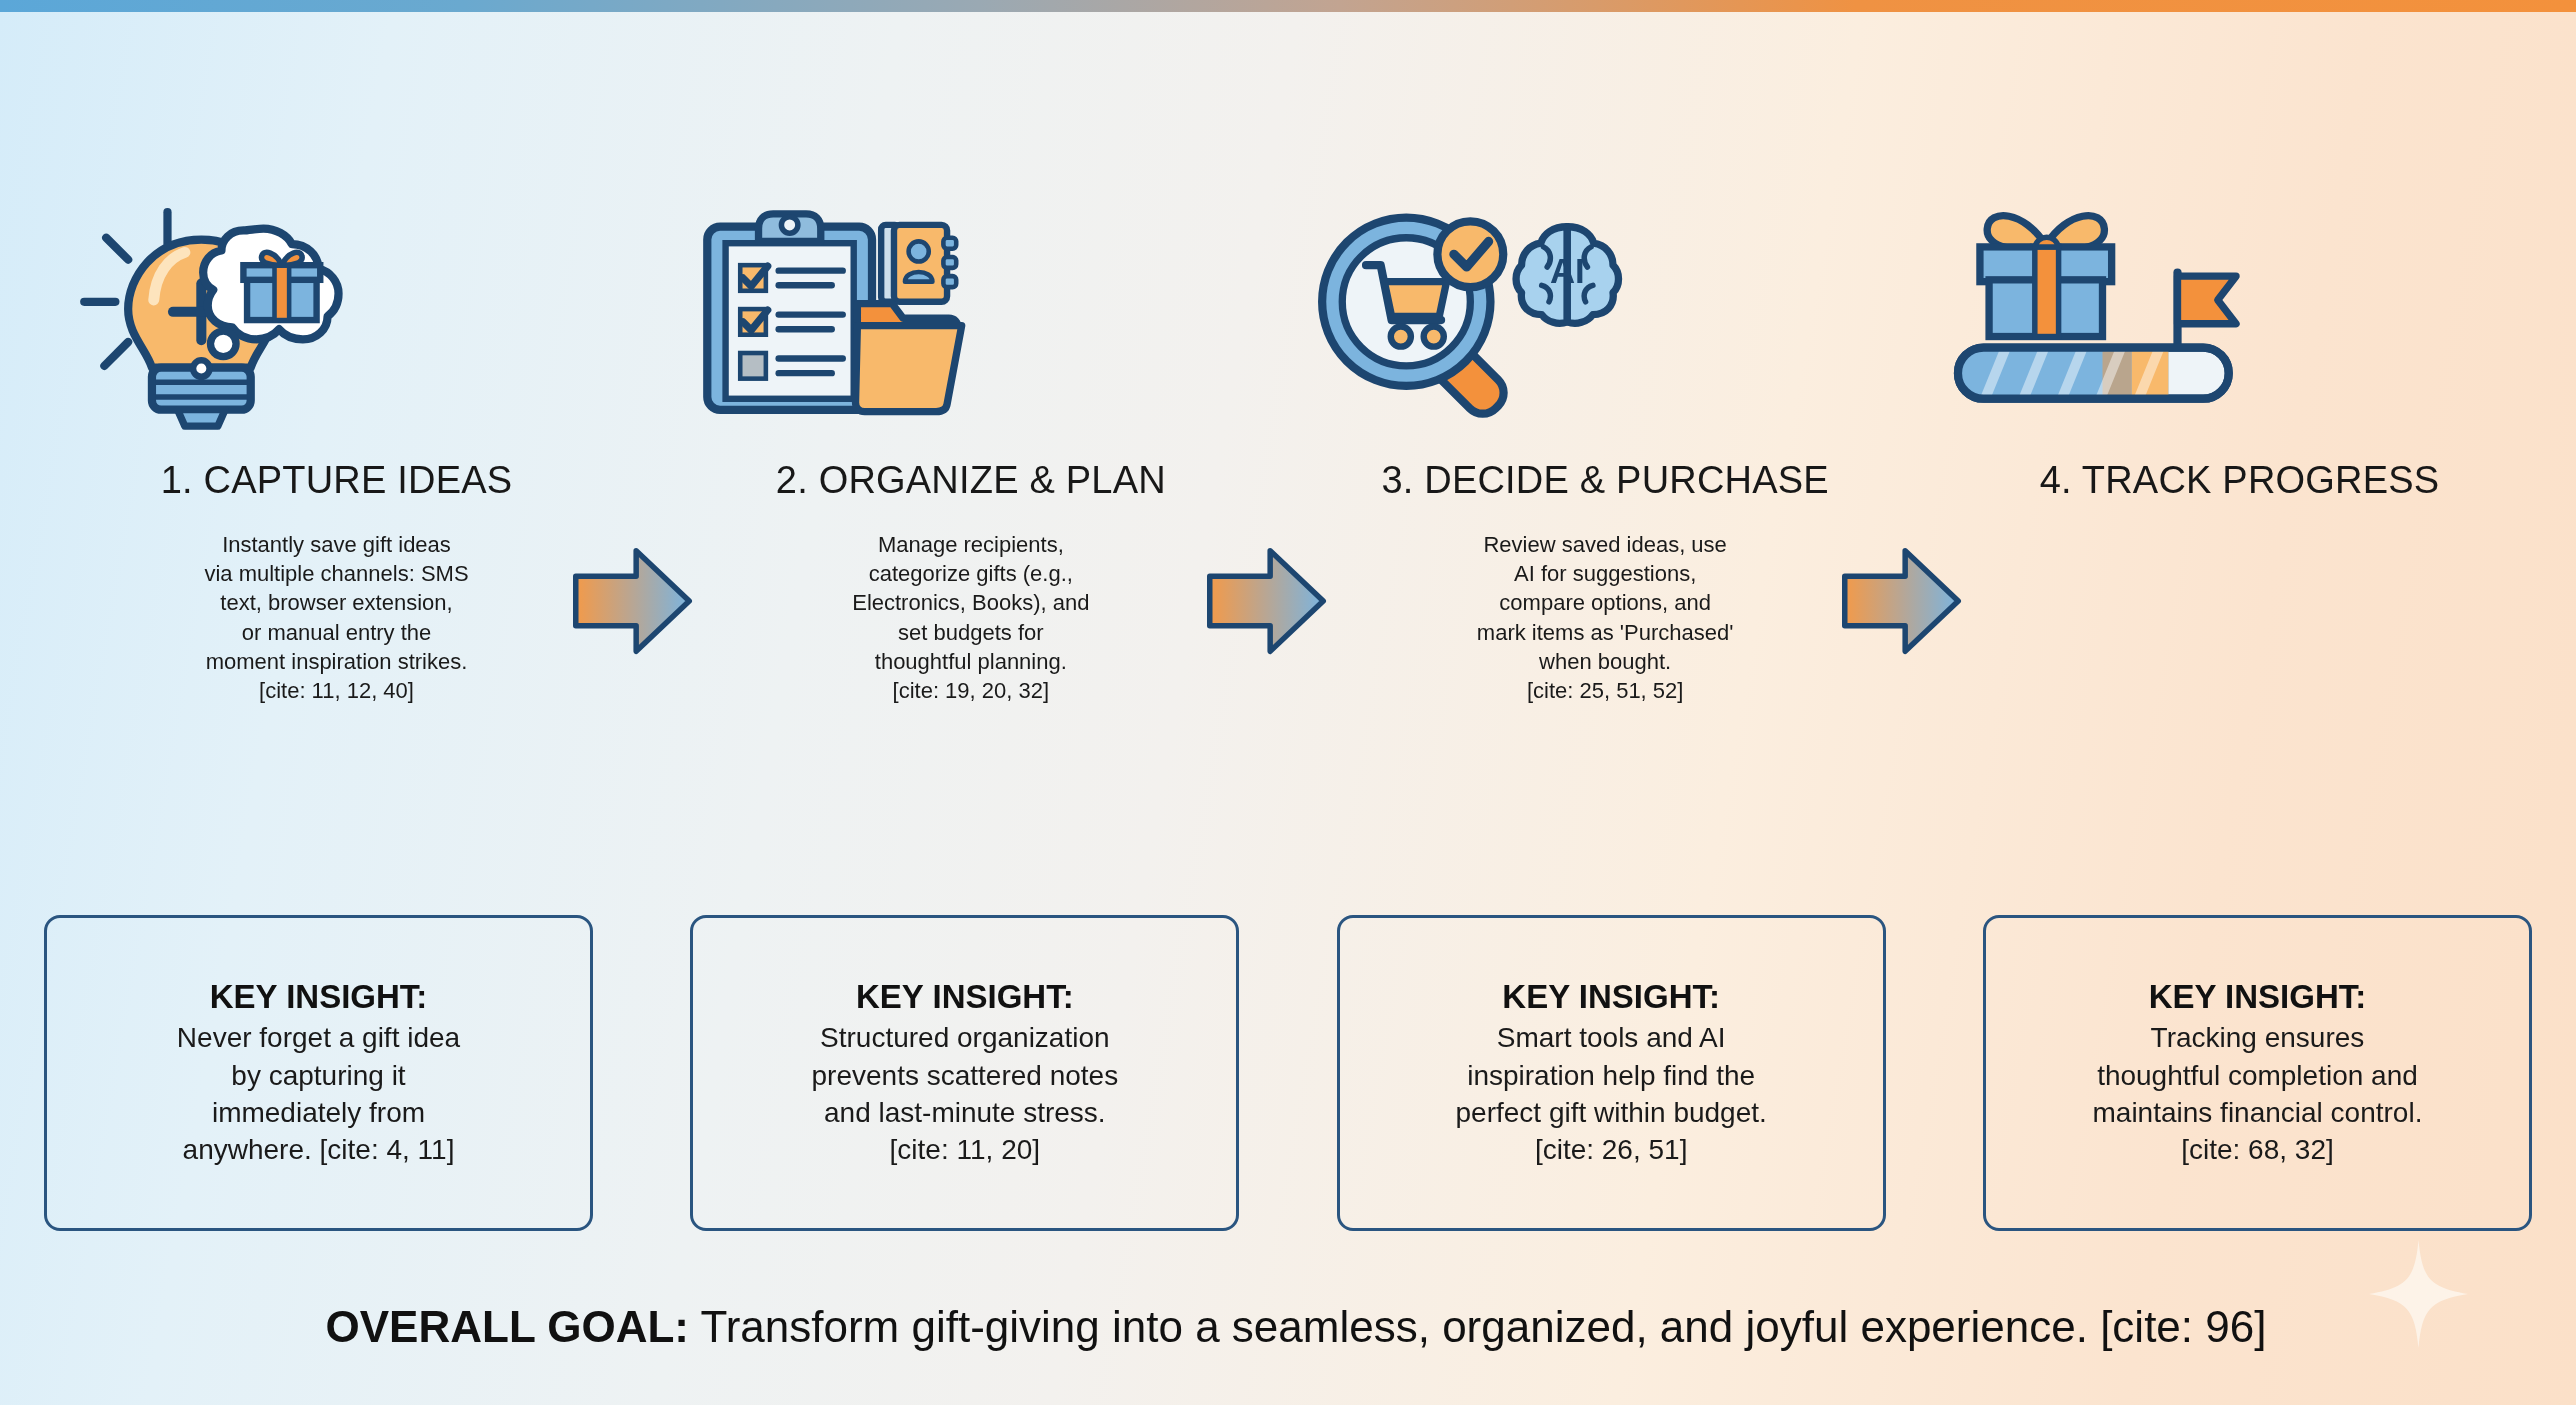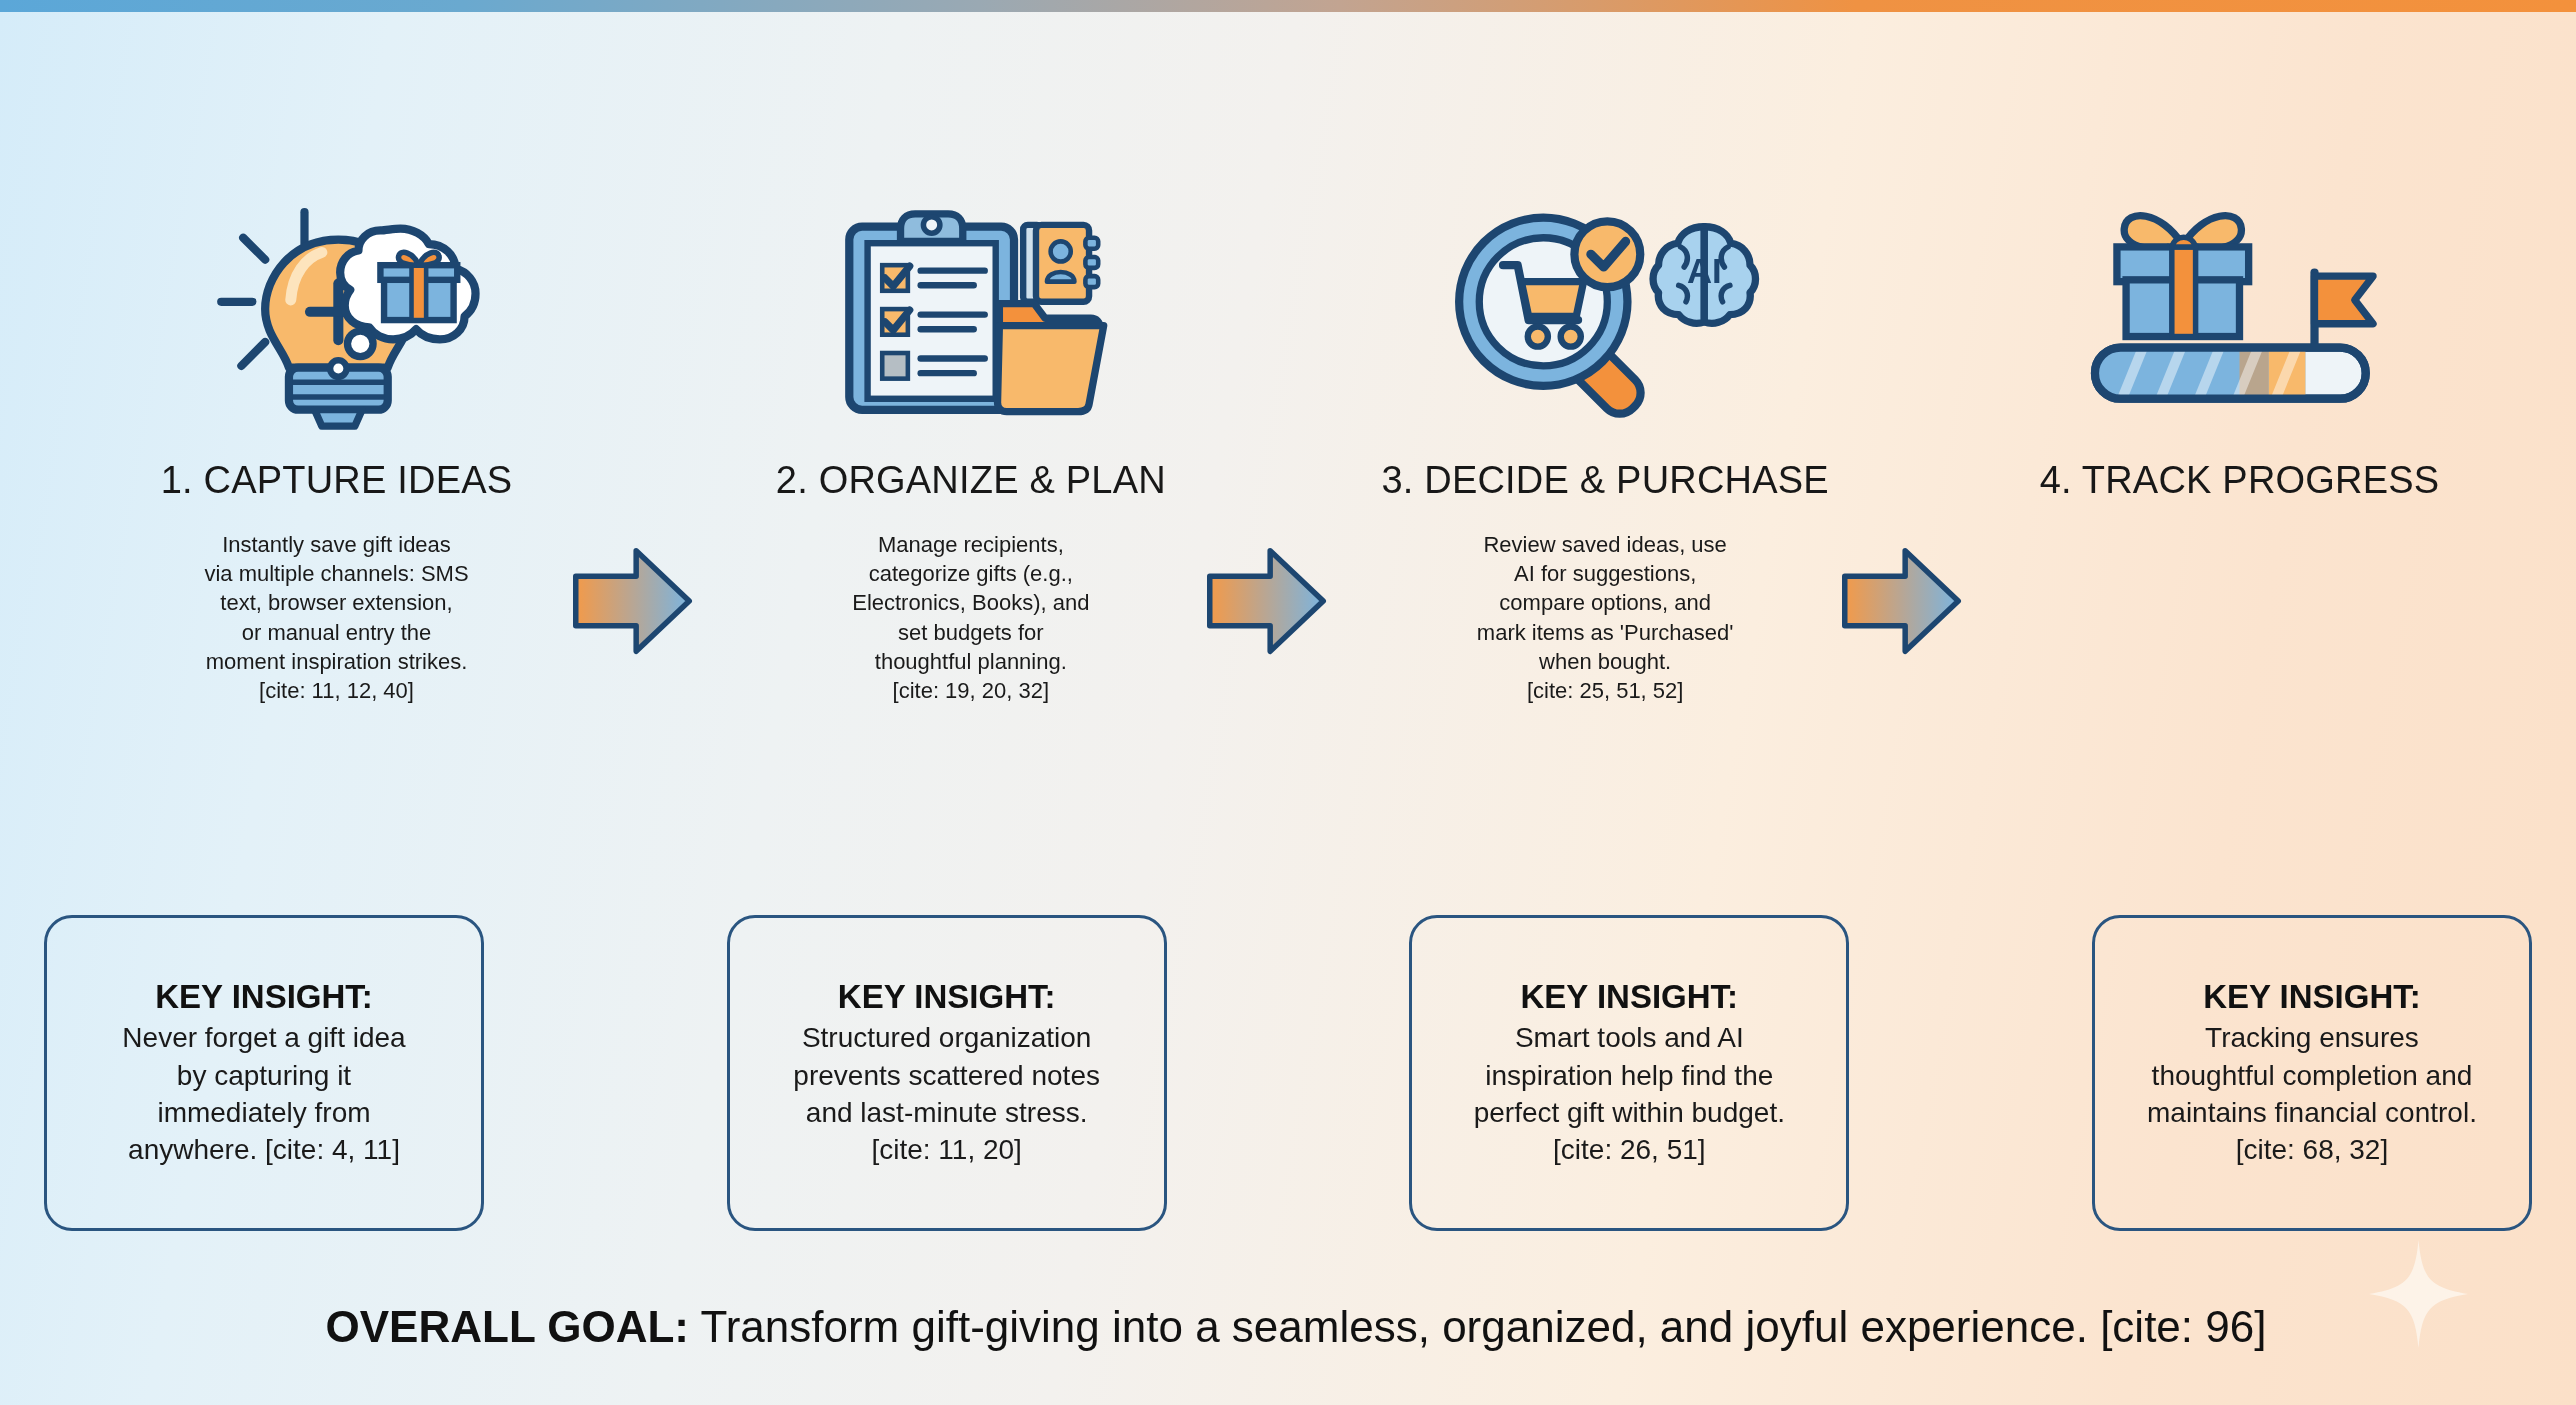--- a/index.html
+++ b/index.html
@@ -80,21 +80,20 @@
     display: flex;
     flex-direction: column;
     align-items: center;
   }
 
   .icon-wrap {
     height: 233px;
     width: 100%;
     display: flex;
     align-items: center;
-    justify-content: center;
   }
 
   .step-title {
     margin-top: 27.4px;
     font-size: 38px;
     font-weight: normal;
     color: #181818;
     text-align: center;
     letter-spacing: 0.2px;
   }
@@ -124,24 +123,24 @@
     position: absolute;
     top: 915px;
     left: 0;
     width: 2576px;
     display: flex;
     justify-content: space-between;
     padding: 0 44px;
   }
 
   .insight-box {
-    width: 440px;
+    width: 549px;
     height: 316px;
     border: 3.7px solid #2a5580;
-    border-radius: 28px;
+    border-radius: 16px;
     background: transparent;
     display: flex;
     flex-direction: column;
     align-items: center;
     justify-content: center;
     padding: 16.5px 22px;
   }
 
   .insight-label {
     font-size: 33px;

